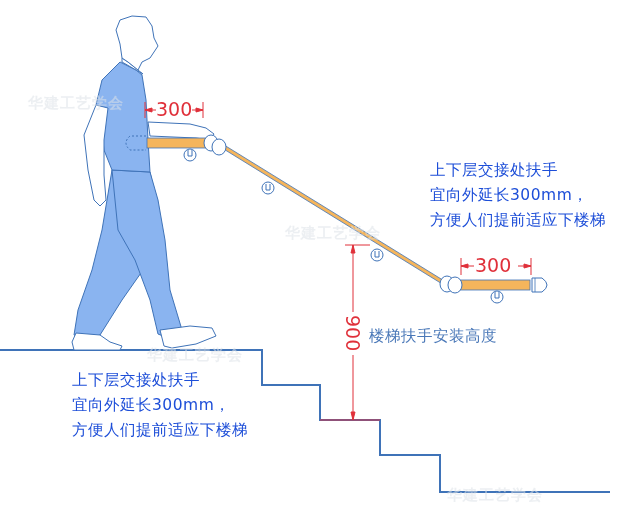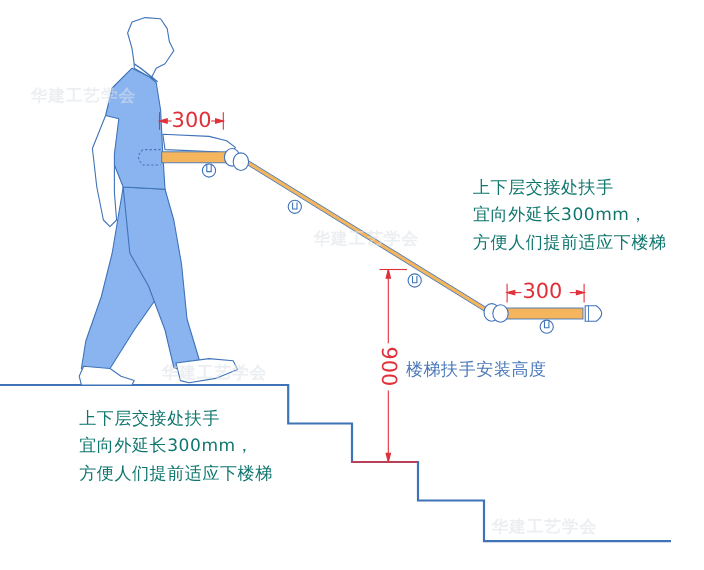--- a/index.html
+++ b/index.html
@@ -1,25 +1,25 @@
 <!DOCTYPE html>
 <html><head>
 <meta charset="utf-8">
 <style>
   html, body { margin: 0; padding: 0; background: #ffffff; }
   body { width: 640px; height: 518px; position: relative; overflow: hidden;
          font-family: "DejaVu Sans", "Liberation Sans", sans-serif; }
   #canvas { position: absolute; left: 0; top: 0; }
-  .note { position: absolute; color: #0f766e; font-size: 15.5px; line-height: 25px;
+  .note { position: absolute; color: #1d4ed8; font-size: 15.5px; line-height: 25px;
           letter-spacing: 0.5px; white-space: nowrap; }
   .note div { height: 25px; }
   .dim-label { position: absolute; color: #e0303a; font-size: 19px; white-space: nowrap; }
   .height-label { position: absolute; color: #4a78b8; font-size: 15.5px; white-space: nowrap; letter-spacing: 0.5px; font-family: Liberation Serif, serif; }
   .watermark { position: absolute; color: rgba(220,225,232,0.55); font-size: 15px; font-weight: bold;
-               white-space: nowrap; letter-spacing: 1px; }
+               white-space: nowrap; letter-spacing: 1px; margin-top: 16px; }
   .rot { transform: rotate(90deg); transform-origin: center center; }
 </style>
 </head>
 <body>
 
 <svg id="canvas" width="640" height="518" viewBox="0 0 640 518">
 
   <polyline points="0,350 262,350 262,385 320,385 320,420 380,420 380,455 440,455 440,492 610,492" fill="none" stroke="#3f73b8" stroke-width="2"></polyline>
 
   <g stroke="#3f73b8" stroke-width="1" stroke-linejoin="round">

